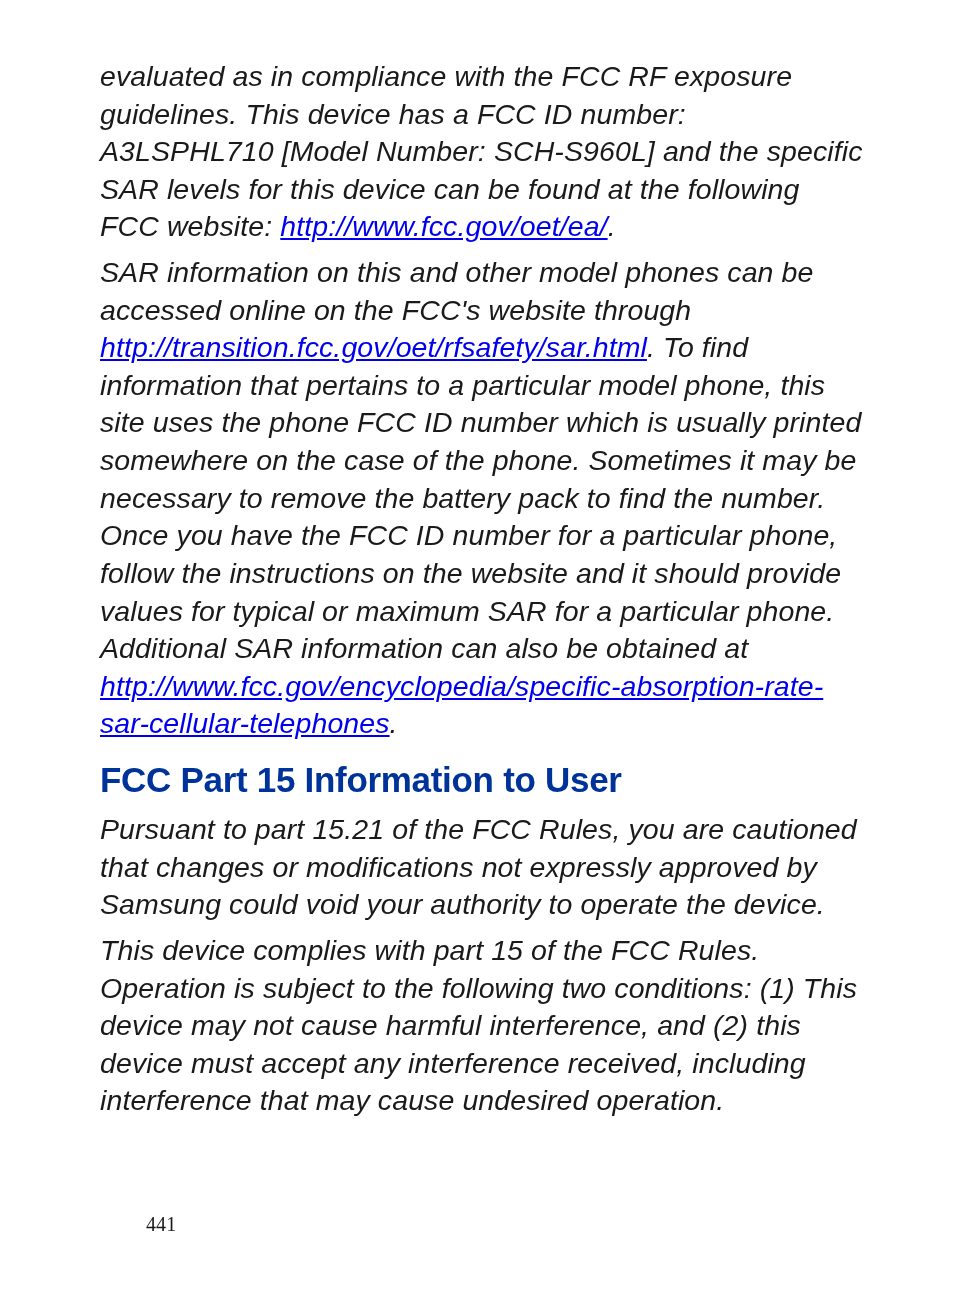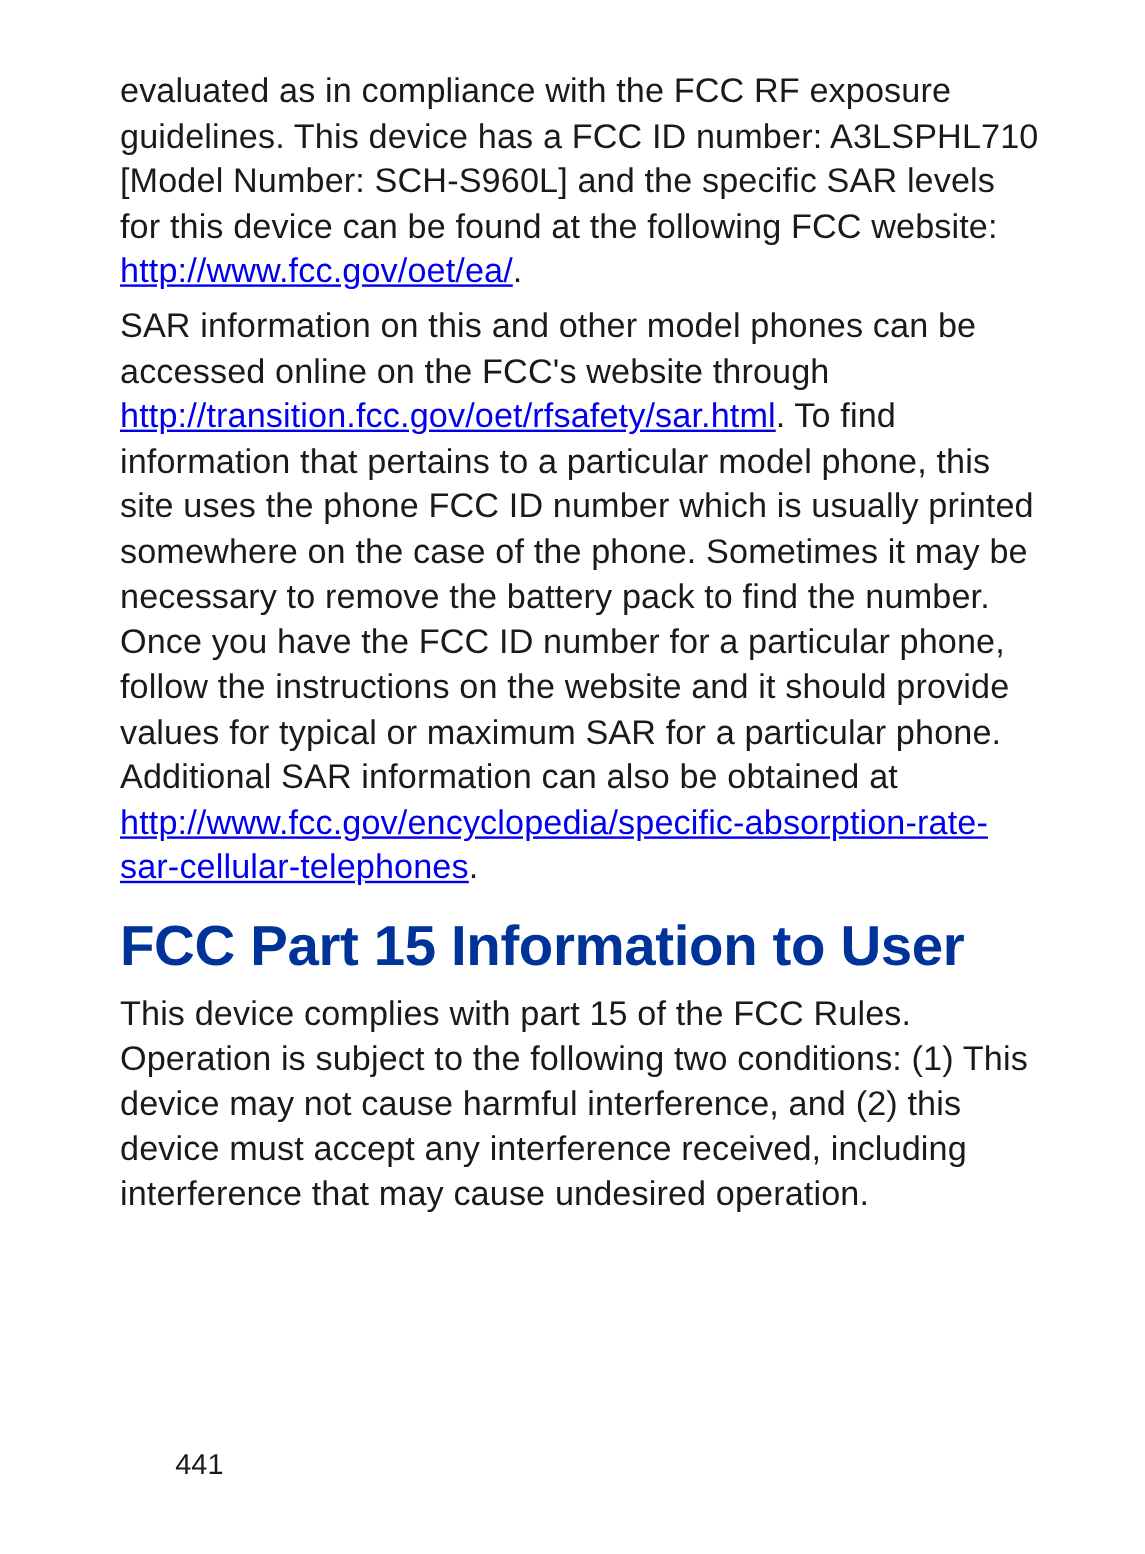--- a/index.html
+++ b/index.html
@@ -16,44 +16,45 @@
     font-family: Arial, Helvetica, sans-serif;
     font-size: 28.5px;
     line-height: 1.32;
     color: #1a1a1a;
     letter-spacing: 0.1px;
     position: relative;
   }
   .para {
     margin: 0 0 8px 0;
     font-stretch: condensed;
+    font-style: italic;
   }
   .para span {
     font-family: "Arial Narrow", Arial, Helvetica, sans-serif;
     transform-origin: left;
   }
   .heading {
     font-family: Arial, Helvetica, sans-serif;
     font-weight: 900;
-    font-size: 47px;
+    font-size: 35px;
     color: #003399;
     margin: 14px 0 8px 0;
     letter-spacing: -0.3px;
   }
   a.ext {
     color: #0000ee;
     text-decoration: underline;
     cursor: pointer;
   }
   .pagenum {
     position: absolute;
     bottom: 58px;
     left: 146px;
-    font-size: 24px;
-    font-family: Liberation Sans, sans-serif;
+    font-size: 20px;
+    font-family: Liberation Serif, serif;
   }
   
   .narrow {
     font-family: "Arial Narrow", Arial, Helvetica, sans-serif;
   }
 </style>
 </head>
 <body>
 
 <div class="page narrow">
@@ -62,19 +63,22 @@
     <span>evaluated as in compliance with the FCC RF exposure guidelines. This device has a FCC ID number: A3LSPHL710 [Model Number: SCH-S960L] and the specific SAR levels for this device can be found at the following FCC website: </span><a class="ext">http://www.fcc.gov/oet/ea/</a><span>.</span>
   </p>
 
 
   <p class="para">
     <span>SAR information on this and other model phones can be accessed online on the FCC's website through </span><a class="ext">http://transition.fcc.gov/oet/rfsafety/sar.html</a><span>. To find information that pertains to a particular model phone, this site uses the phone FCC ID number which is usually printed somewhere on the case of the phone. Sometimes it may be necessary to remove the battery pack to find the number. Once you have the FCC ID number for a particular phone, follow the instructions on the website and it should provide values for typical or maximum SAR for a particular phone. Additional SAR information can also be obtained at </span><br><a class="ext">http://www.fcc.gov/encyclopedia/specific-absorption-rate-sar-cellular-telephones</a><span>.</span>
   </p>
 
   <h2 class="heading">FCC Part 15 Information to User</h2>
 
+  <p class="para">
+    <span>Pursuant to part 15.21 of the FCC Rules, you are cautioned that changes or modifications not expressly approved by Samsung could void your authority to operate the device.</span>
+  </p>
 
   <p class="para">
     <span>This device complies with part 15 of the FCC Rules. Operation is subject to the following two conditions: (1) This device may not cause harmful interference, and (2) this device must accept any interference received, including interference that may cause undesired operation.</span>
   </p>
 
   <div class="pagenum">441</div>
 </div>
 
 </body></html>

